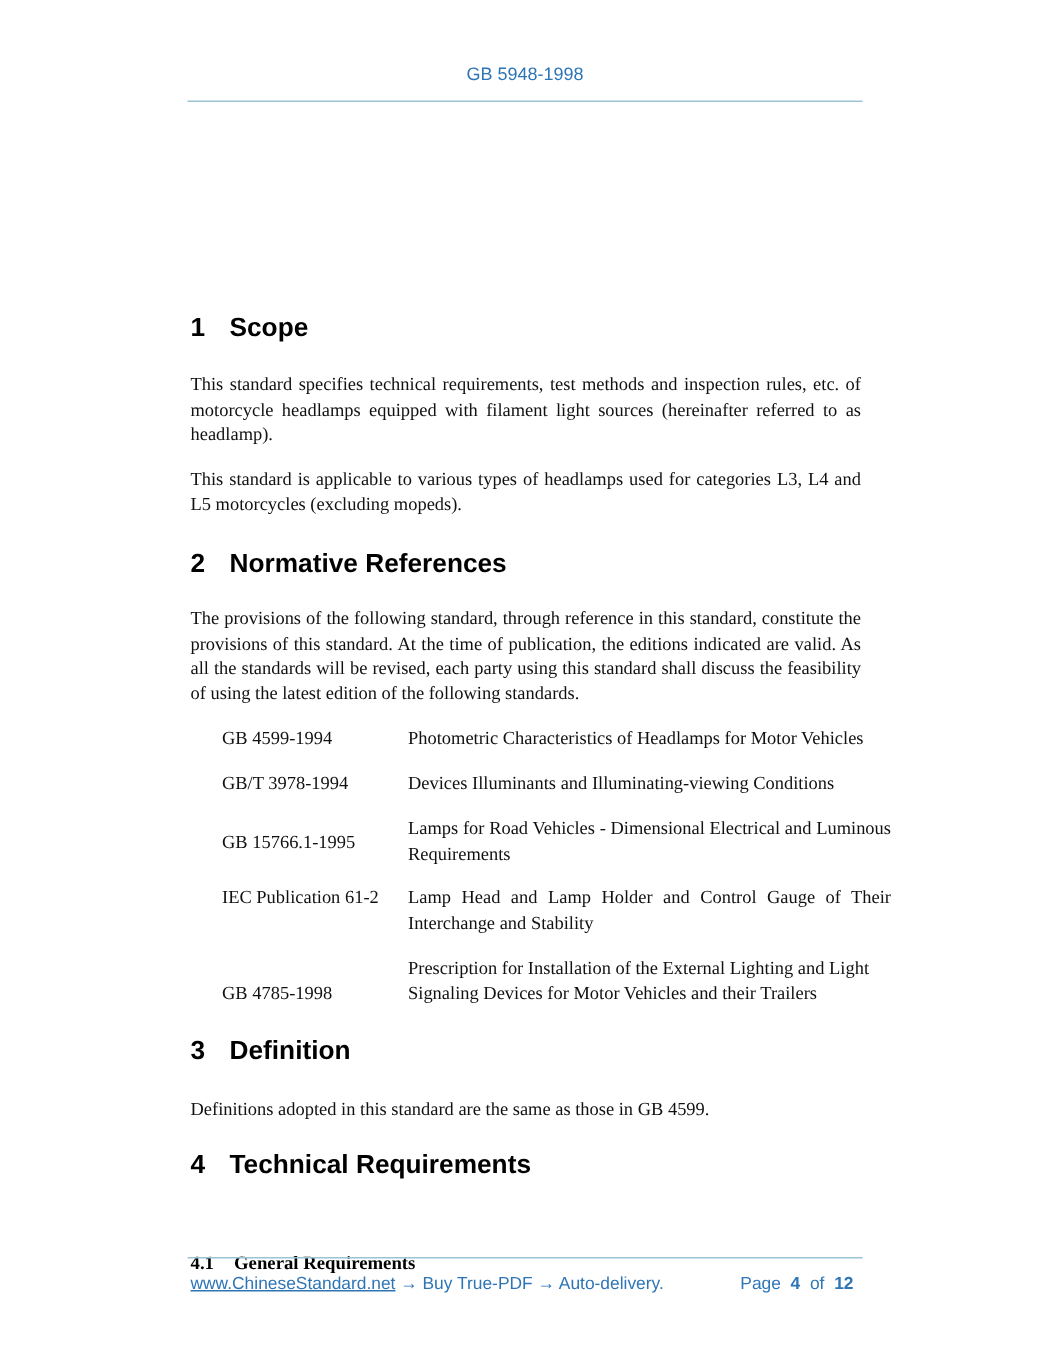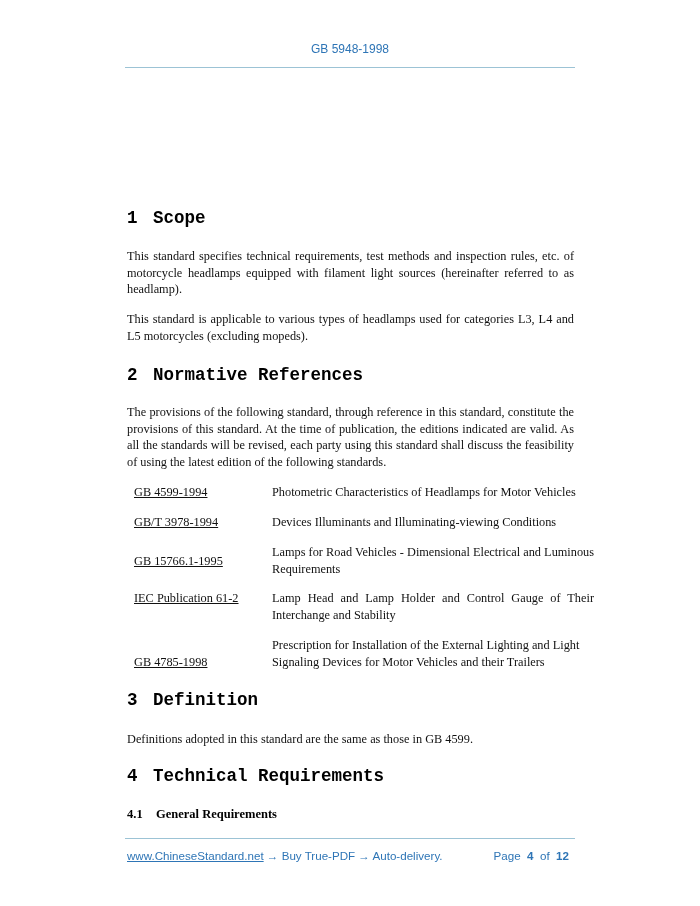--- a/index.html
+++ b/index.html
@@ -11,36 +11,36 @@
   }
   .header-rule {
     position: absolute; top: 67px; left: 125px; width: 450px; height: 1px; background: #9cc3d5;
   }
   .title {
     position: absolute; left: 0; width: 700px; text-align: center;
     font-family: "Liberation Serif", serif; font-weight: bold; font-size: 17.5px; color: #000;
   }
   .h1 {
     position: absolute; left: 127px;
-    font-family: Liberation Mono, monospace; font-weight: bold; font-size: 17.5px; color: #000;
+    font-family: Liberation Sans, sans-serif; font-weight: bold; font-size: 17.5px; color: #000;
   }
   .h1 .num { display: inline-block; width: 26px; }
   .h2 {
     position: absolute; left: 127px;
     font-family: "Liberation Serif", serif; font-weight: bold; font-size: 12.5px; color: #000;
   }
-  .h2 .num { display: inline-block; width: 29px; }
+  .h2 .num { display: inline-block; width: 29px; margin-top: 28px; }
   .para {
     position: absolute; left: 127px; width: 447px;
     font-family: "Liberation Serif", serif; font-size: 12.3px; line-height: 16.7px; color: #111;
     text-align: justify;
   }
   .ref-row { position: absolute; left: 132px; width: 442px;
     font-family: "Liberation Serif", serif; font-size: 12.3px; line-height: 16.7px; color: #111; }
-  .ref-code { position: absolute; left: 2px; width: 112px; text-decoration: underline; }
+  .ref-code { position: absolute; left: 16px; width: 112px; }
   .ref-title { position: absolute; left: 120px; width: 322px; text-align: justify; margin-left: 20px; }
   .footer-rule {
     position: absolute; top: 838px; left: 125px; width: 450px; height: 1px; background: #9cc3d5;
   }
   .footer {
     position: absolute; top: 849px; left: 127px; width: 448px;
     font-family: "Liberation Sans", sans-serif; font-size: 11.6px; color: #2e75b6;
   }
   .footer a { color: #2e75b6; text-decoration: underline; }
   .footer .pager { position: absolute; right: 6px; top: 0; }

